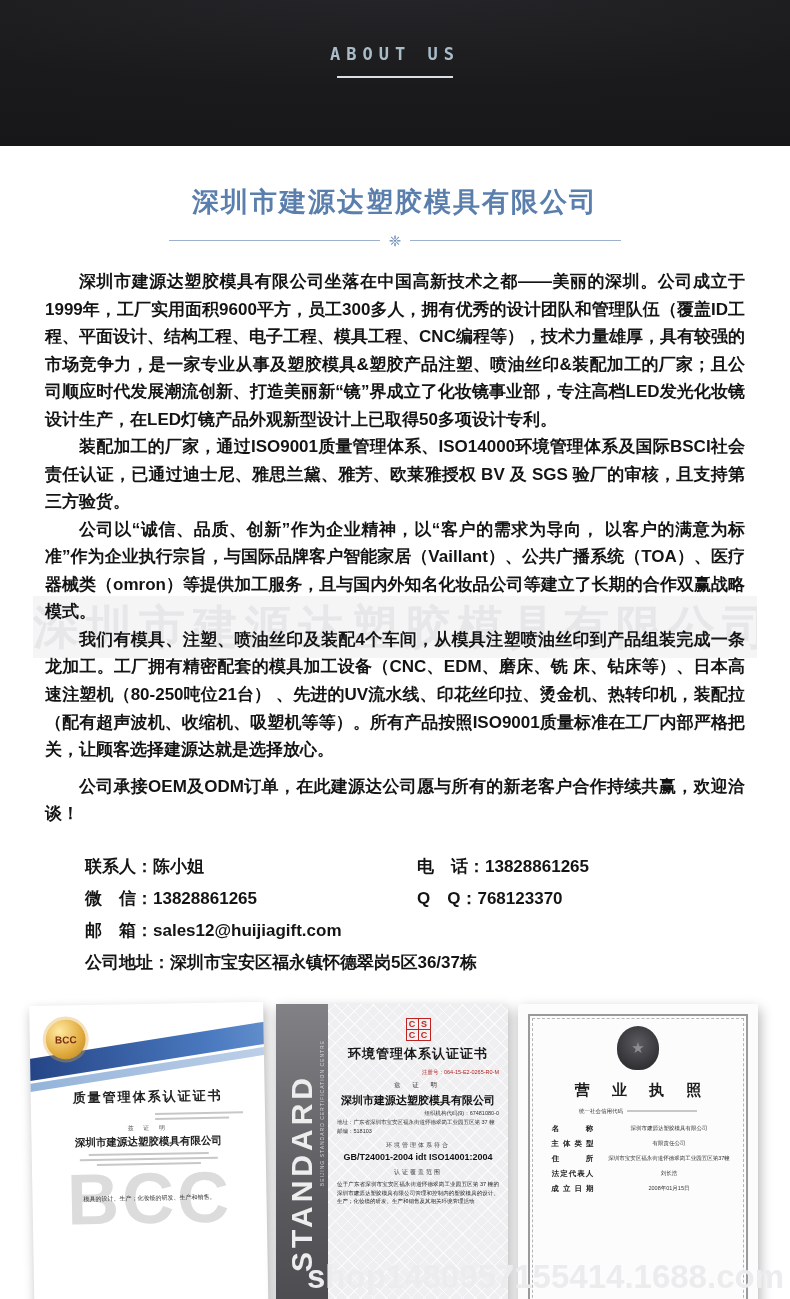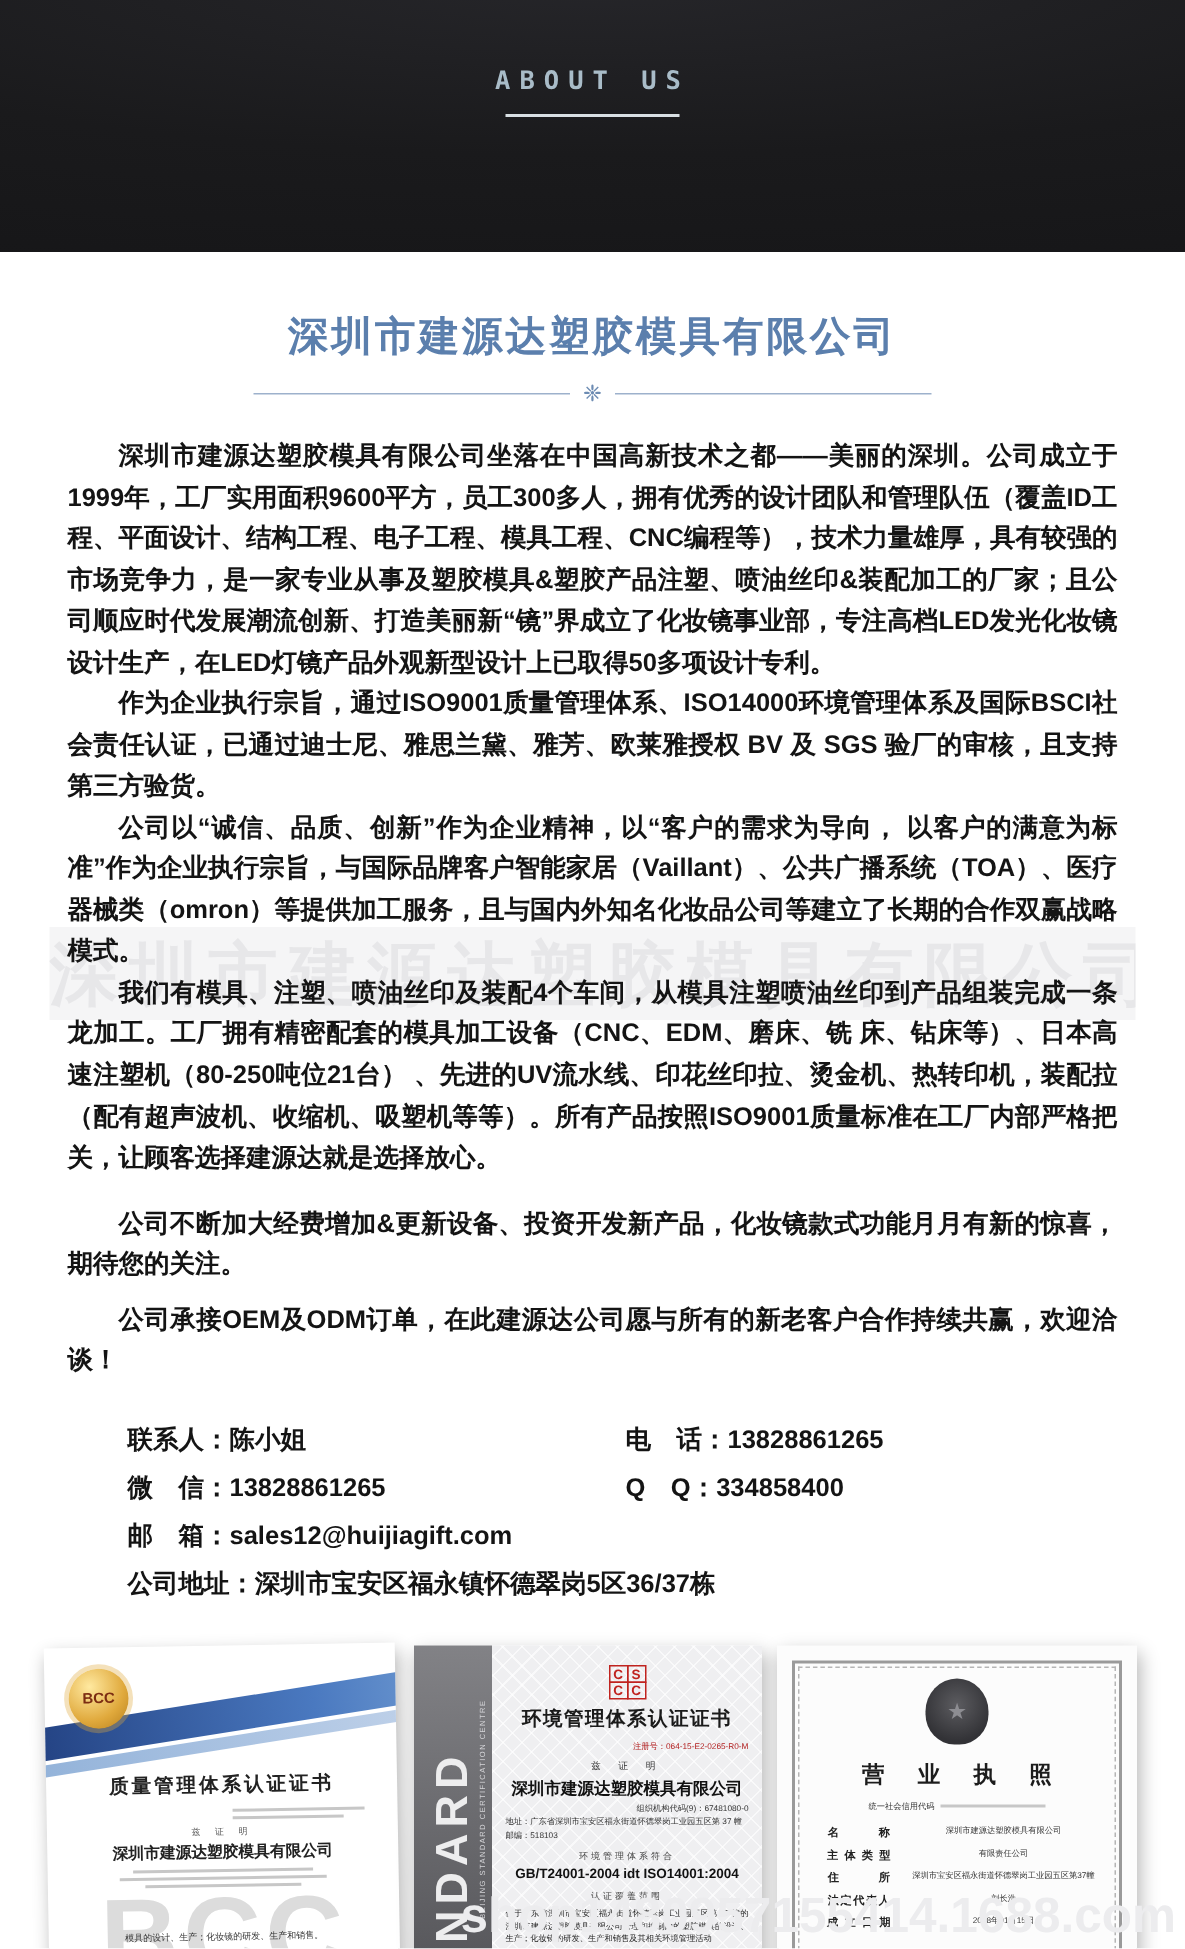--- a/index.html
+++ b/index.html
@@ -1,20 +1,20 @@
 <!DOCTYPE html>
 <html><head>
 <meta charset="utf-8">
 <style>
   html,body{margin:0;padding:0;background:#fff}
   .page{position:relative;width:790px;height:1299px;margin:0 auto;background:#fff;overflow:hidden;
         font-family:"Liberation Sans","DejaVu Sans",sans-serif;color:#141414}
 
   
-  .hero{height:168px;box-sizing:border-box;padding-top:44px;
+  .hero{height:146px;box-sizing:border-box;padding-top:44px;
         background:radial-gradient(140% 130% at 50% -10%, #26262a 0%, #1a1a1c 55%, #161618 100%);
         display:flex;flex-direction:column;align-items:center}
   .hero-en{font-family:"DejaVu Sans Mono","Liberation Mono",monospace;font-size:17px;font-weight:bold;
            letter-spacing:6px;color:#a9bcc8}
   .hero-cn{margin-top:9px;font-size:37px;font-weight:300;letter-spacing:15px;text-indent:15px;color:#e7edf0}
   .hero-line{margin-top:12px;width:116px;height:2px;background:#d9e0e4}
 
   
   .content{padding:0 45px}
   .company-title{margin:38px 0 0;text-align:center;font-size:27px;font-weight:bold;color:#5b7fad;letter-spacing:2px}
@@ -114,35 +114,34 @@
       <span class="dline"></span>
       <span class="orn">❈</span>
       <span class="dline"></span>
     </div>
 
     <div class="paragraphs">
       <div class="band-watermark">
         <span>深圳市建源达塑胶模具有限公司</span>
       </div>
       <p>深圳市建源达塑胶模具有限公司坐落在中国高新技术之都——美丽的深圳。公司成立于1999年，工厂实用面积9600平方，员工300多人，拥有优秀的设计团队和管理队伍（覆盖ID工程、平面设计、结构工程、电子工程、模具工程、CNC编程等），技术力量雄厚，具有较强的市场竞争力，是一家专业从事及塑胶模具&amp;塑胶产品注塑、喷油丝印&amp;装配加工的厂家；且公司顺应时代发展潮流创新、打造美丽新“镜”界成立了化妆镜事业部，专注高档LED发光化妆镜设计生产，在LED灯镜产品外观新型设计上已取得50多项设计专利。</p>
-      <p>作为企业执行宗旨，通过ISO9001质量管理体系、ISO14000环境管理体系及国际BSCI社会责任认证，已通过迪士尼、雅思兰黛、雅芳、欧莱雅授权 BV 及 SGS 验厂的审核，且支持第三方验货。</p>
+      <p>装配加工的厂家，通过ISO9001质量管理体系、ISO14000环境管理体系及国际BSCI社会责任认证，已通过迪士尼、雅思兰黛、雅芳、欧莱雅授权 BV 及 SGS 验厂的审核，且支持第三方验货。</p>
       <p>公司以“诚信、品质、创新”作为企业精神，以“客户的需求为导向， 以客户的满意为标准”作为企业执行宗旨，与国际品牌客户智能家居（Vaillant）、公共广播系统（TOA）、医疗器械类（omron）等提供加工服务，且与国内外知名化妆品公司等建立了长期的合作双赢战略模式。</p>
       <p>我们有模具、注塑、喷油丝印及装配4个车间，从模具注塑喷油丝印到产品组装完成一条龙加工。工厂拥有精密配套的模具加工设备（CNC、EDM、磨床、铣 床、钻床等）、日本高速注塑机（80-250吨位21台） 、先进的UV流水线、印花丝印拉、烫金机、热转印机，装配拉（配有超声波机、收缩机、吸塑机等等）。所有产品按照ISO9001质量标准在工厂内部严格把关，让顾客选择建源达就是选择放心。</p>
-      <p class="gap-lg">公司不断加大经费增加&amp;更新设备、投资开发新产品，化妆镜款式功能月月有新的惊喜，期待您的关注。</p>
       <p class="gap-sm">公司承接OEM及ODM订单，在此建源达公司愿与所有的新老客户合作持续共赢，欢迎洽谈！</p>
     </div>
 
     <div class="contact">
       <div class="crow">
         <div class="cleft"><span>联系人：</span><span>陈小姐</span></div>
         <div><span>电　话：</span><span>13828861265</span></div>
       </div>
       <div class="crow">
         <div class="cleft"><span>微　信：</span><span>13828861265</span></div>
-        <div><span>Q　Q：</span><span>334858400</span></div>
+        <div><span>Q　Q：</span><span>768123370</span></div>
       </div>
       <div class="crow">
         <div><span>邮　箱：</span><span>sales12@huijiagift.com</span></div>
       </div>
       <div class="crow">
         <div><span>公司地址：</span><span>深圳市宝安区福永镇怀德翠岗5区36/37栋</span></div>
       </div>
     </div>
   </div>
 

